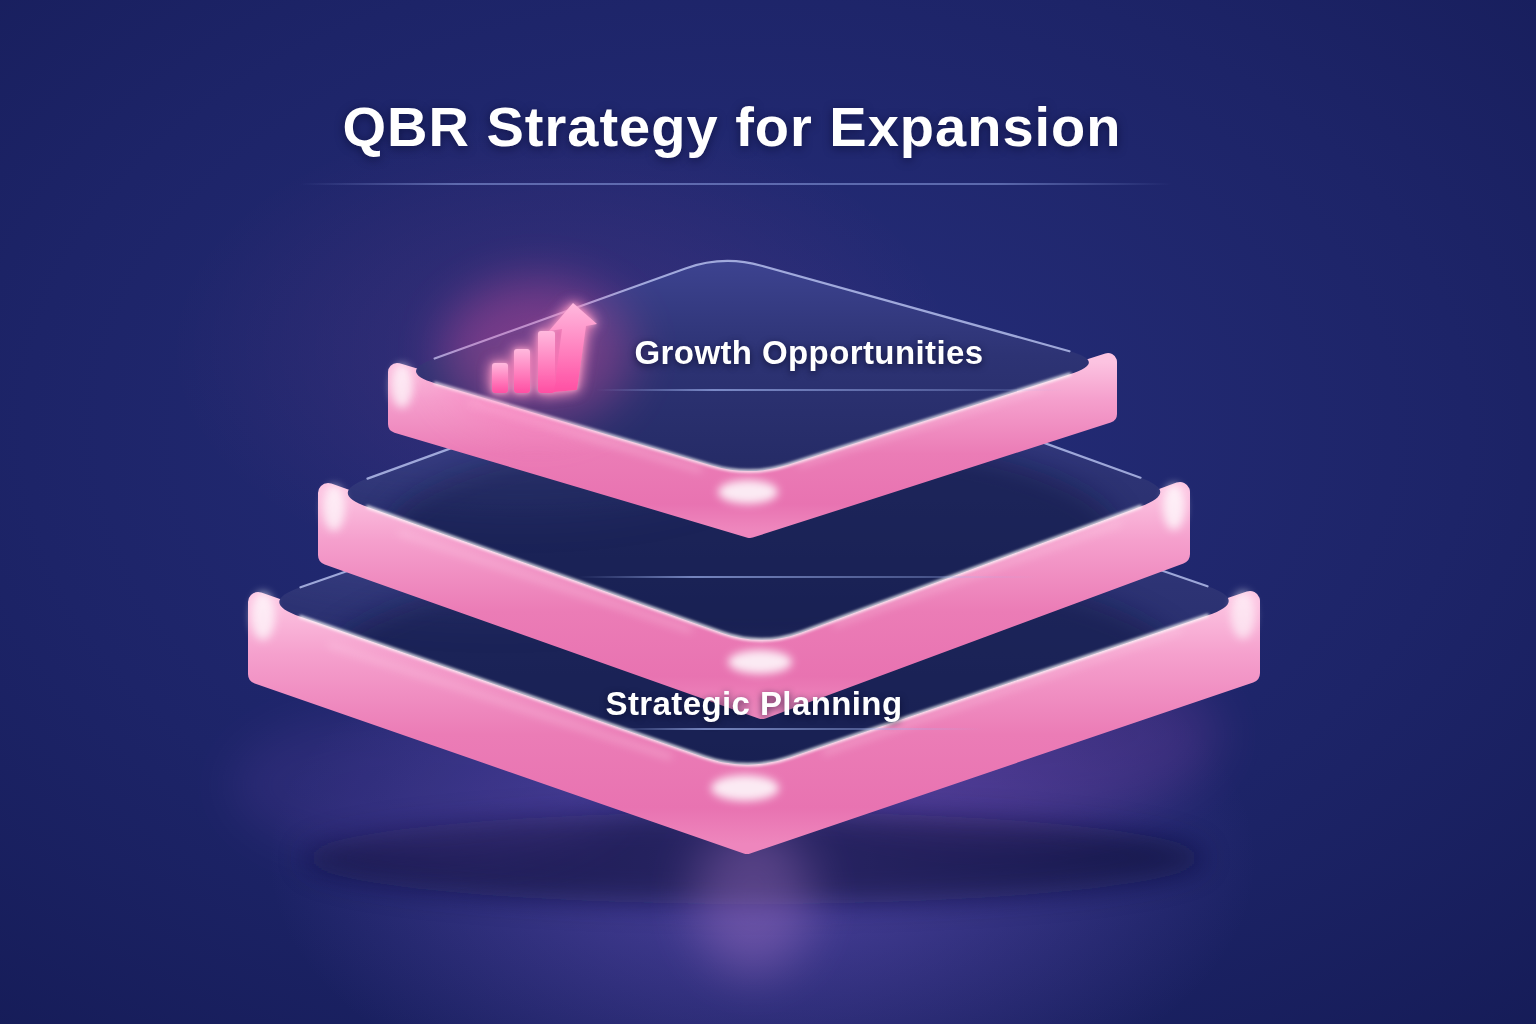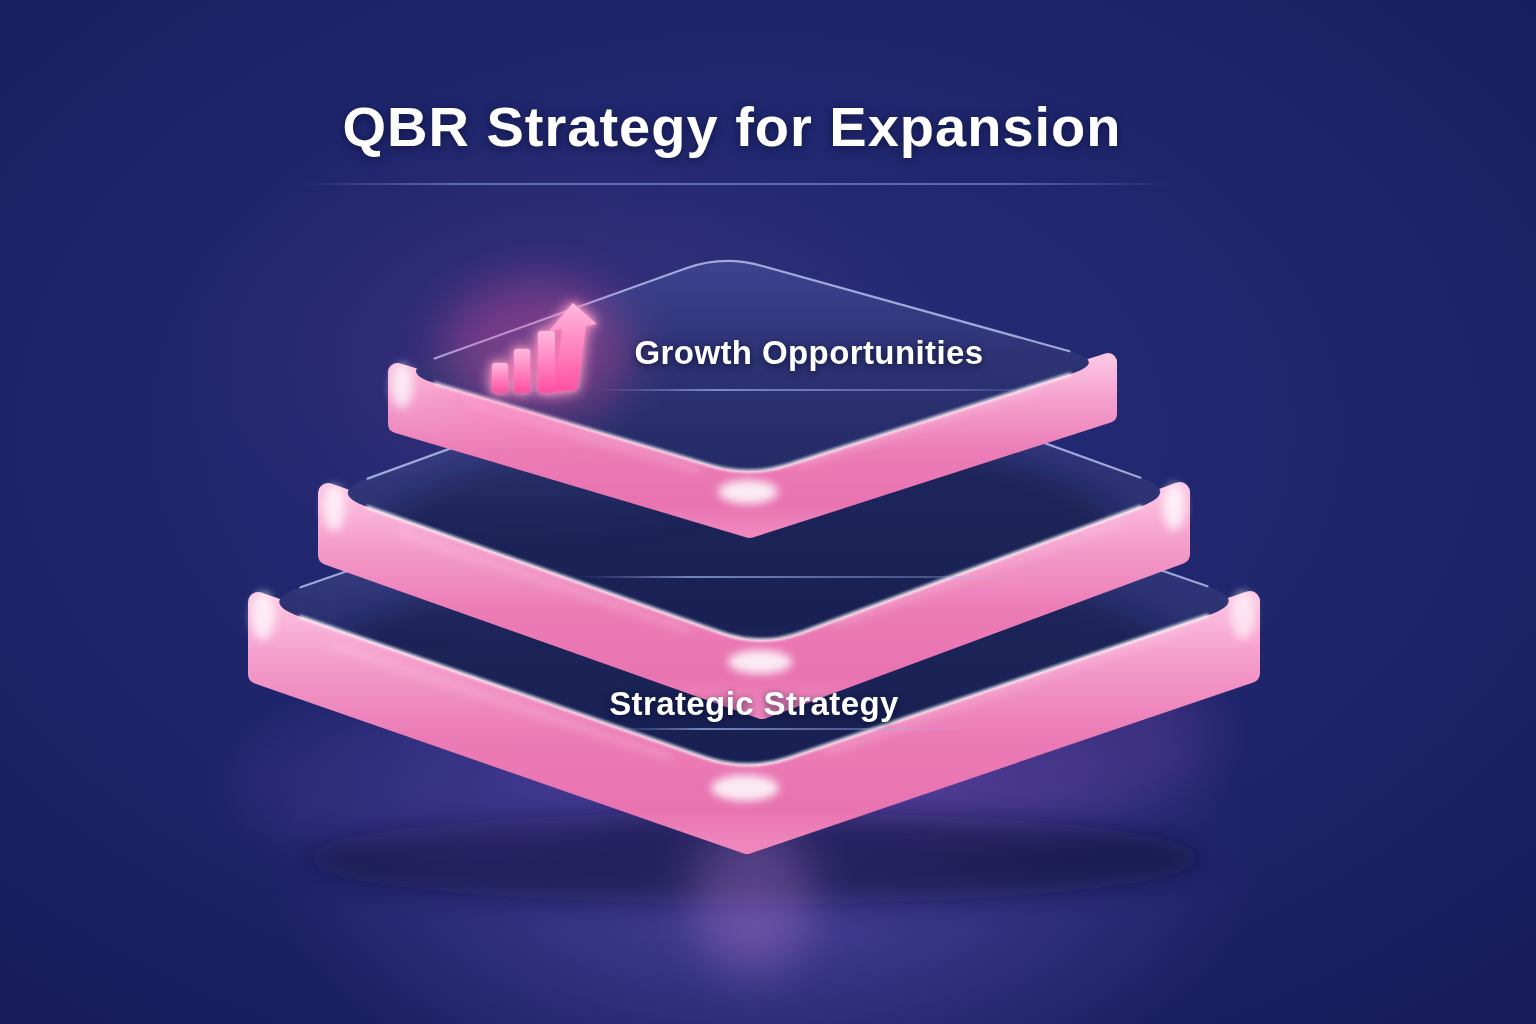--- a/index.html
+++ b/index.html
@@ -144,15 +144,15 @@
   </svg>
 
   <div class="title">QBR Strategy for Expansion</div>
   <div class="title-rule"></div>
 
   <div class="layer-label" id="label-growth">Growth Opportunities</div>
   <div class="label-rule" id="rule-growth"></div>
 
   <div class="label-rule" id="rule-performance"></div>
 
-  <div class="layer-label" id="label-strategic">Strategic Strategy</div>
+  <div class="layer-label" id="label-strategic">Strategic Planning</div>
   <div class="label-rule" id="rule-strategic"></div>
 </div>
 
 </body></html>

